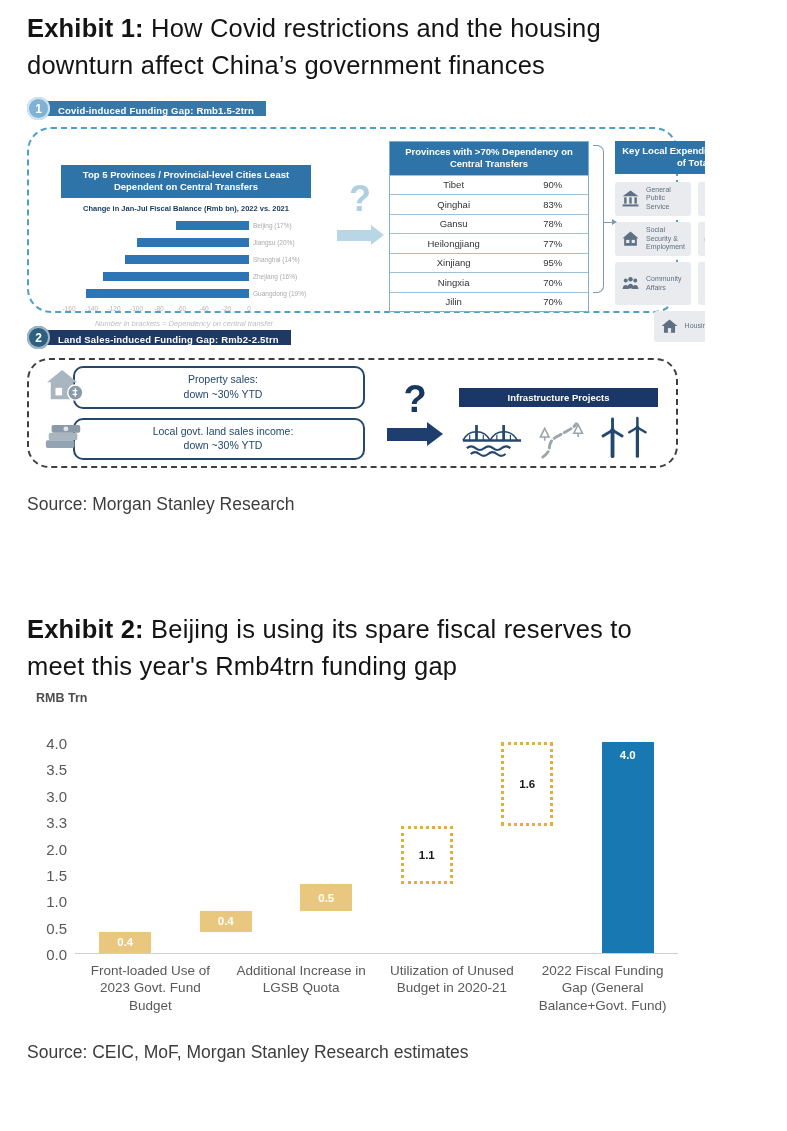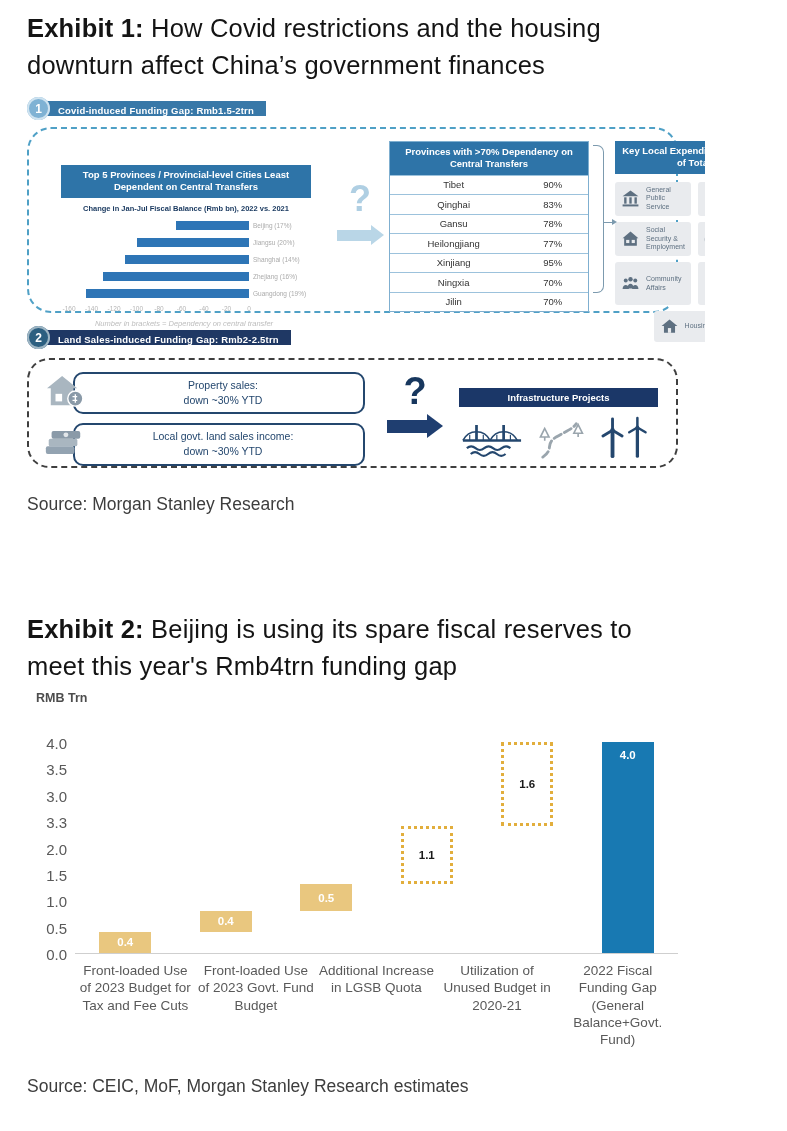--- a/index.html
+++ b/index.html
@@ -58,21 +58,21 @@
     border-top:3.5px solid transparent; border-bottom:3.5px solid transparent; }
 
   .col-exp { flex:1; margin-left:2px; }
   .exp-grid { display:grid; grid-template-columns:1fr 1fr; gap:6px 7px; margin-top:8px; }
   .exp-item { background:#E9EBEE; border-radius:3px; display:flex; align-items:center; gap:6px; padding:4px 6px; min-height:31px; color:#8A9AA8; }
   .exp-item span { font-size:7px; line-height:1.25; color:#5E7081; }
   .exp-item.center { grid-column:1 / 3; width:52%; margin:0 auto; }
 
   
   .panel2 { margin-top:9px; border:2px dashed #3F3F3F; border-radius:22px; padding:12px 18px 12px 14px;
-    display:flex; align-items:flex-start; height:110px; }
+    display:flex; align-items:center; height:110px; }
   .land-left { width:322px; flex:0 0 auto; display:flex; flex-direction:column; gap:9px; }
   .land-row { display:flex; align-items:center; }
   .land-icon { flex:0 0 auto; margin-right:-12px; z-index:2; color:#A9B6C0; }
   .land-box { flex:1; border:2px solid #24476E; border-radius:10px; padding:4px 6px 5px 14px; text-align:center;
     font-size:10.5px; color:#24476E; line-height:1.4; background:#fff; }
   .land-q { display:flex; flex-direction:column; align-items:center; margin:0 16px 0 22px; }
   .qmark-dark { font-size:38px; font-weight:bold; color:#17375E; line-height:1; }
   .arrow2 { display:flex; align-items:center; margin-top:4px; }
   .arrow2 .shaft { width:40px; height:13px; background:#1F3E70; }
   .arrow2 .head { width:0; height:0; border-left:16px solid #1F3E70; border-top:12px solid transparent; border-bottom:12px solid transparent; }
@@ -409,21 +409,20 @@
           </div>
         </div>
         <div class="slot">
           <div class="wbar solid-blue" style="bottom: 0px; height: 211px;">
             <div class="wlabel top" style="color: rgb(255, 255, 255);">4.0</div>
           </div>
         </div>
       </div>
   </div>
   <div class="xlabels">
-      <div>Front-loaded Use of 2023 Budget for Tax and Fee Cuts</div>
       <div>Front-loaded Use of 2023 Govt. Fund Budget</div>
       <div>Additional Increase in LGSB Quota</div>
       <div>Utilization of Unused Budget in 2020-21</div>
       <div>2022 Fiscal Funding Gap (General Balance+Govt. Fund)</div>
     </div>
 
   <div class="source2">Source: CEIC, MoF, Morgan Stanley Research estimates</div>
 
 </div>
 

